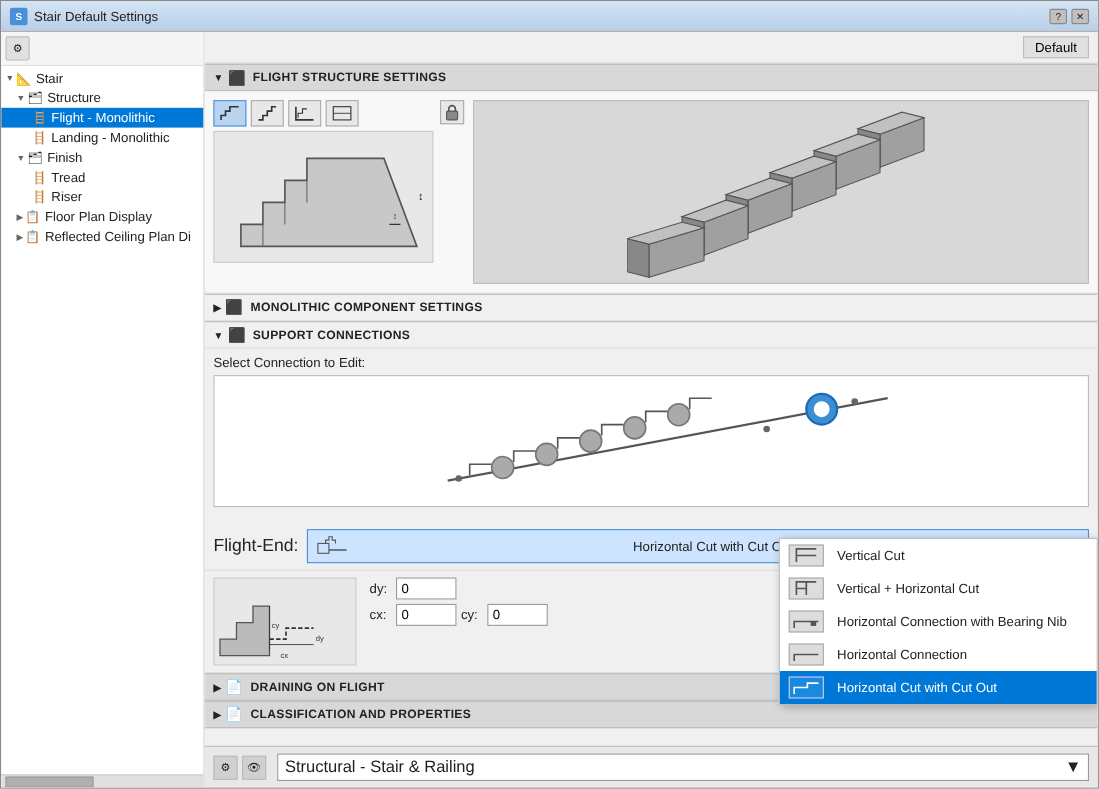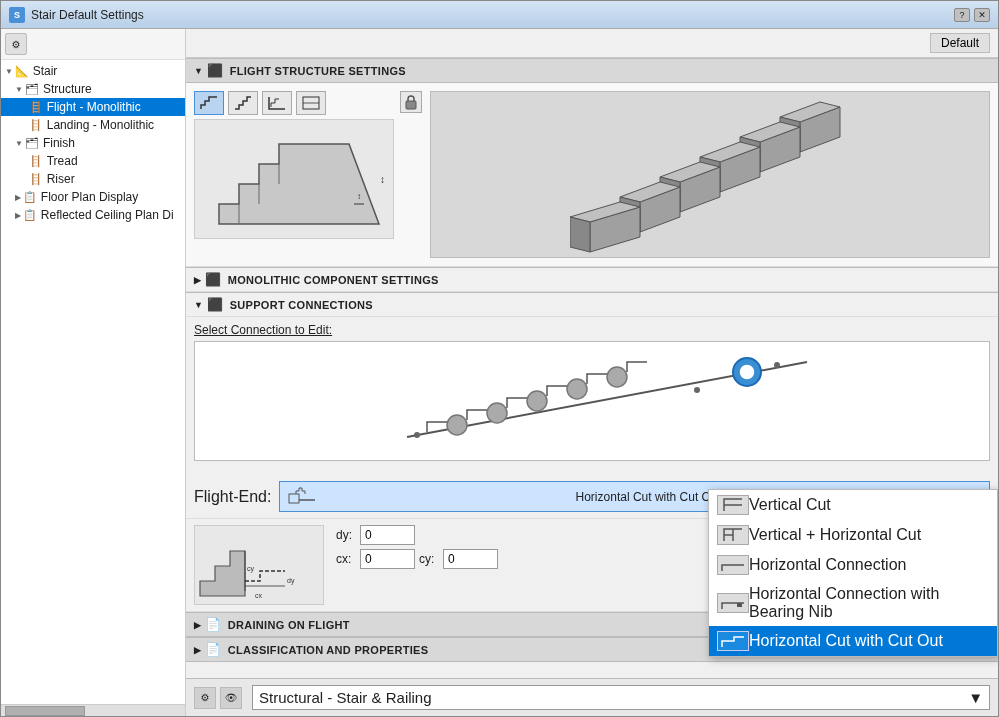--- a/index.html
+++ b/index.html
@@ -221,21 +221,20 @@
       border-bottom: 1px solid #ddd;
     }
 
     
     .support-section {
       background: #f0f0f0;
       border-bottom: 1px solid #ddd;
     }
     .support-inner {
       padding: 6px 8px;
-      text-decoration: underline;
     }
     .select-connection-label {
       font-size: 12px;
       margin-bottom: 4px;
     }
     .support-canvas {
       background: white;
       border: 1px solid #bbb;
       height: 120px;
       position: relative;
@@ -354,22 +353,22 @@
       background: white;
       border: 1px solid #bbb;
       box-shadow: 2px 2px 8px rgba(0,0,0,0.3);
       z-index: 100;
     }
     .popup-item {
       display: flex;
       align-items: center;
       padding: 5px 8px;
       cursor: pointer;
-      font-size: 16px;
-      gap: 0;
+      font-size: 12px;
+      gap: 12px;
     }
     .popup-item.active { background: #0078d7; color: white; }
     .popup-item .cut-icon {
       width: 32px; height: 20px;
       background: #ddd;
       border: 1px solid #aaa;
       display: flex; align-items: center; justify-content: center;
       font-size: 8px;
       flex-shrink: 0;
     }
@@ -712,32 +711,32 @@
             <line x1="5" y1="9" x2="14" y2="9" stroke="#555" stroke-width="1.5"></line>
             <line x1="14" y1="3" x2="14" y2="15" stroke="#555" stroke-width="1.5"></line>
           </svg>
         </div>
         <span>Vertical + Horizontal Cut</span>
       </div>
       <div class="popup-item">
         <div class="cut-icon">
           <svg width="28" height="18" viewBox="0 0 28 18">
             <polyline points="3,15 3,9 25,9" fill="none" stroke="#555" stroke-width="1.5"></polyline>
+            <rect x="18" y="9" width="5" height="4" fill="#555"></rect>
           </svg>
         </div>
-        <span>Horizontal Connection</span>
+        <span>Horizontal Connection with Bearing Nib</span>
       </div>
       <div class="popup-item">
         <div class="cut-icon">
           <svg width="28" height="18" viewBox="0 0 28 18">
             <polyline points="3,15 3,9 25,9" fill="none" stroke="#555" stroke-width="1.5"></polyline>
-            <rect x="18" y="9" width="5" height="4" fill="#555"></rect>
           </svg>
         </div>
-        <span>Horizontal Connection with Bearing Nib</span>
+        <span>Horizontal Connection</span>
       </div>
       <div class="popup-item active">
         <div class="cut-icon">
           <svg width="28" height="18" viewBox="0 0 28 18">
             <polyline points="3,15 3,9 15,9 15,5 25,5" fill="none" stroke="white" stroke-width="1.5"></polyline>
           </svg>
         </div>
         <span>Horizontal Cut with Cut Out</span>
       </div>
     </div>

